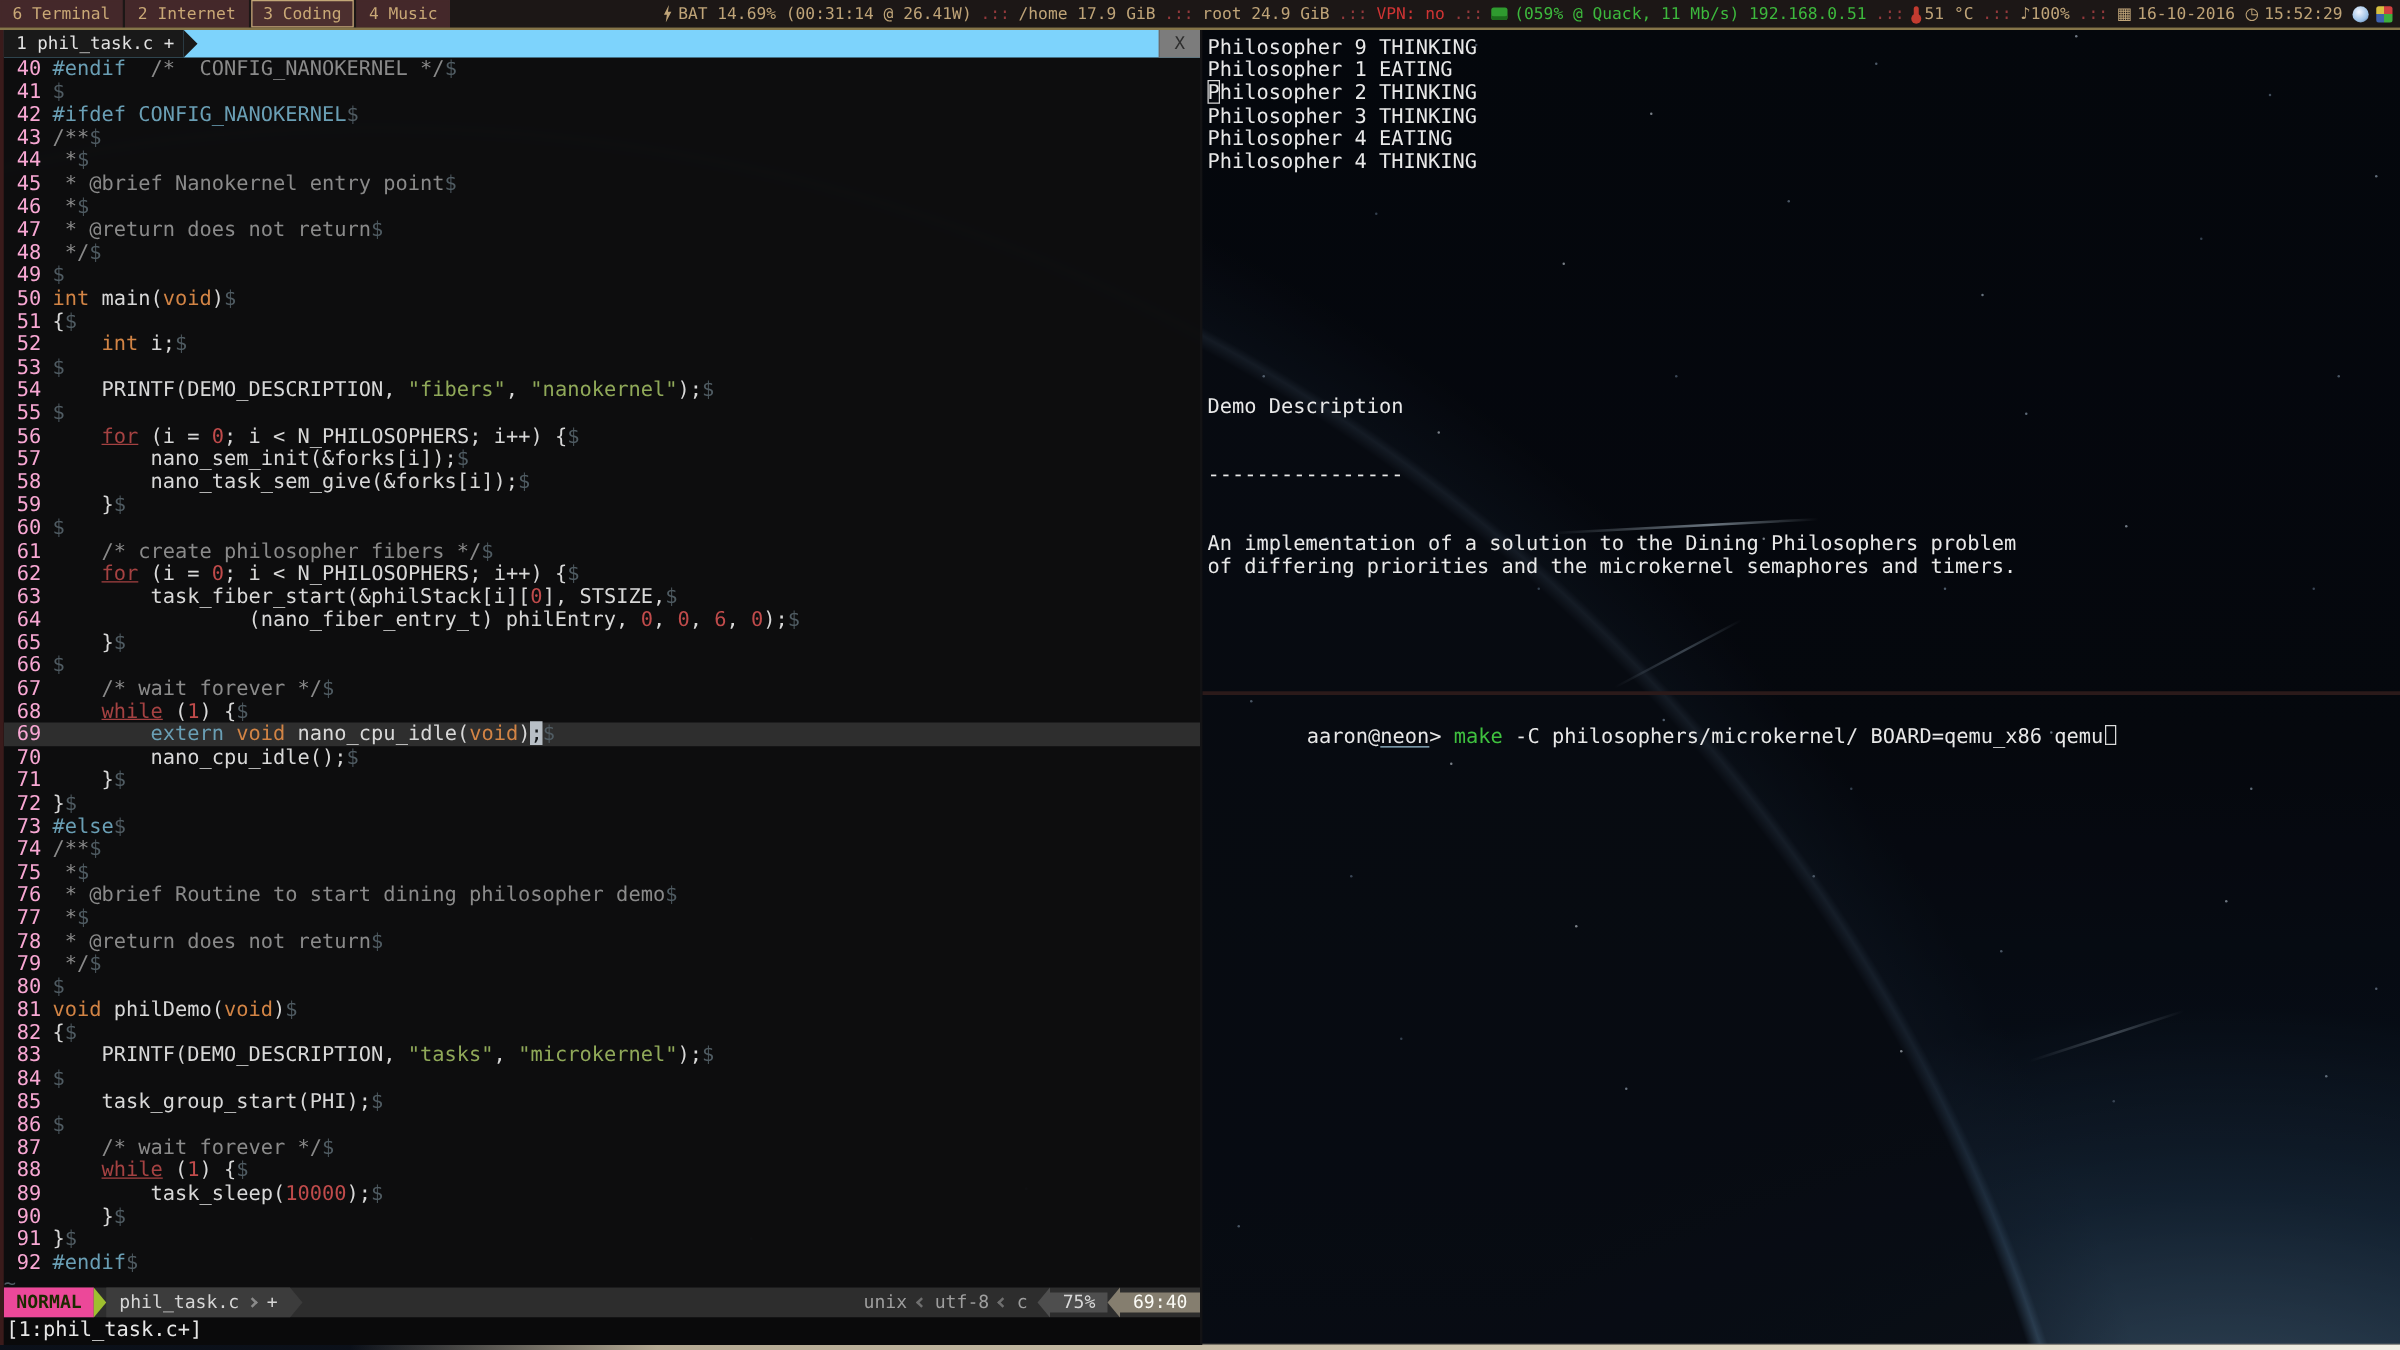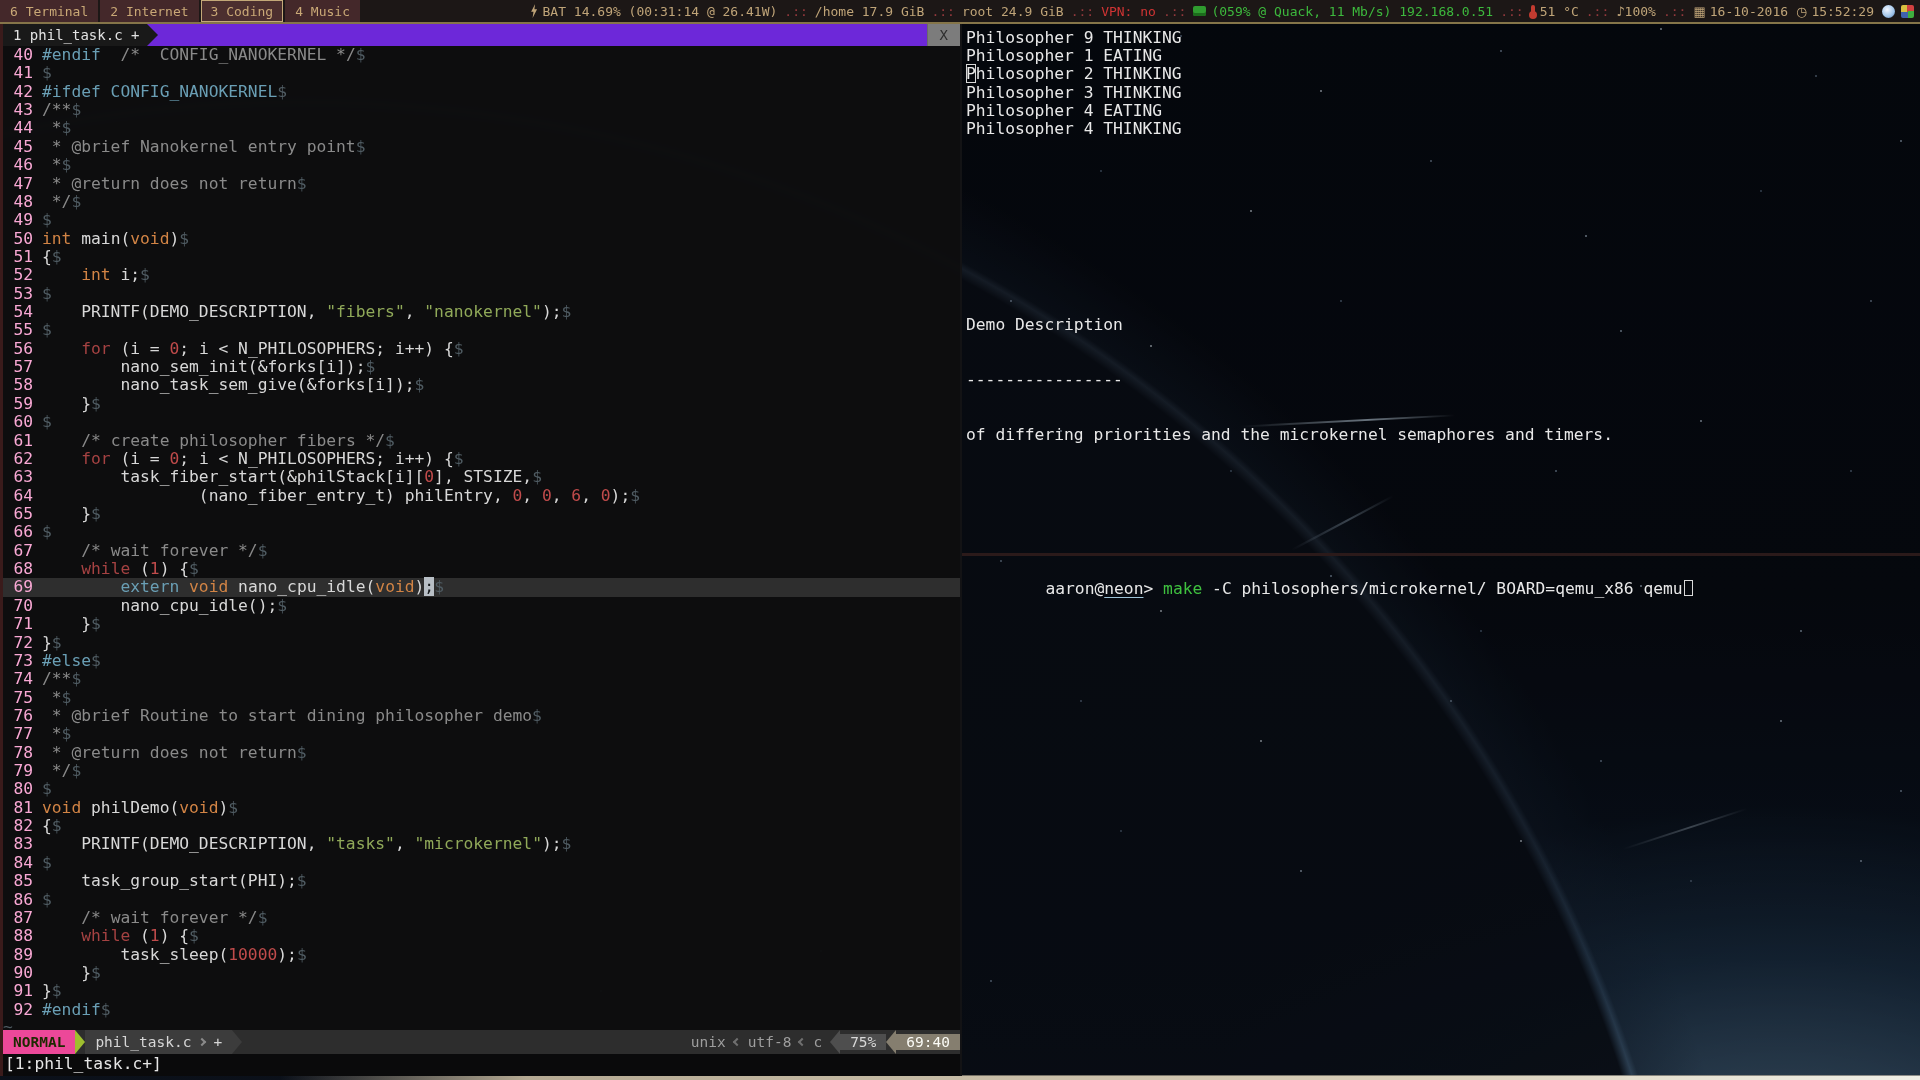--- a/index.html
+++ b/index.html
@@ -60,32 +60,32 @@
   .goldline { position:absolute; left:0; top:22px; width:1920px; height:2px; z-index:5; background:#857549; }
 
   
   .main { position:absolute; left:0; top:24px; width:1920px; height:1052px; z-index:3; display:flex; }
   .pane-left { width:960px; height:100%; display:flex; flex-direction:column;
     background:rgba(13,13,14,.97); border-left:3px solid #3a1b1b; overflow:hidden; }
   .vsplit { width:2px; height:100%; background:#131315; }
   .pane-right { flex:1; height:100%; display:flex; flex-direction:column; background:rgba(4,7,12,.42); color:#e8e8e8; }
 
   
-  .tabline { height:22px; flex:none; background:#6d28d9; display:flex; align-items:stretch; font-size:14px; }
+  .tabline { height:22px; flex:none; background:#7dd3fc; display:flex; align-items:stretch; font-size:14px; }
   .tab { background:#191919; color:#e2e2e2; display:flex; align-items:center; padding:0 8px 0 10px; }
   .tab-arrow { width:0; height:0; border-top:11px solid transparent; border-bottom:11px solid transparent; border-left:11px solid #191919; }
   .tab-close { margin-left:auto; background:#7c7c7c; color:#2e2e2e; display:flex; align-items:center; padding:0 12px; border-left:1px solid #6a6a6a; }
 
   
   .code { flex:1; overflow:hidden; font-size:16.3px; line-height:18.36px; white-space:pre; color:#d8d8d8; }
   .codeline { height:18.36px; }
   .codeline.hl { background:#2e2e2e; }
   .lnum { display:inline-block; width:30px; text-align:right; color:#f9a8d4; margin-right:9px; }
   .tok-pp { color:#6a9fb5; } .tok-cm { color:#8a8a8a; } .tok-ty { color:#d28445; }
-  .tok-st { color:#a54242; } .tok-nu { color:#c04b4b; } .tok-sr { color:#90a959; }
+  .tok-st { color:#a54242;text-decoration:underline; } .tok-nu { color:#c04b4b; } .tok-sr { color:#90a959; }
   .tok-id { color:#d8d8d8; } .tok-eol { color:#4f5b62; }
   .tok-cur { background:#b8bfc6; color:#14181b; }
   .tilde { color:#4f5b62; font-size:16.3px; line-height:16px; }
 
   
   .statusline { height:24px; flex:none; background:#2d2d2d; display:flex; align-items:stretch; font-size:14.5px; color:#9e9e9e; }
   .seg { display:flex; align-items:center; padding:0 10px; }
   .seg-mode { background:#ec4899; color:#1c2a00; font-weight:bold; }
   .arr-r { width:0; height:0; border-top:12px solid transparent; border-bottom:12px solid transparent; border-left:10px solid; }
   .arr-l { width:0; height:0; border-top:12px solid transparent; border-bottom:12px solid transparent; border-right:10px solid; }
@@ -170,21 +170,21 @@
   </div>
 
   <div class="vsplit"></div>
 
   <div class="pane-right">
     <div class="rtop">
       <div class="phils" id="phils"><div>Philosopher 9 THINKING</div><div>Philosopher 1 EATING</div><div><span class="hollow">P</span>hilosopher 2 THINKING</div><div>Philosopher 3 THINKING</div><div>Philosopher 4 EATING</div><div>Philosopher 4 THINKING</div></div>
       <div class="demo">
         <div>Demo Description</div>
         <div>----------------</div>
-        <div id="demolines"><div>of differing priorities and the microkernel semaphores and timers.</div></div>
+        <div id="demolines"><div>An implementation of a solution to the Dining Philosophers problem</div><div>of differing priorities and the microkernel semaphores and timers.</div></div>
       </div>
     </div>
     <div class="hsplit"></div>
     <div class="rbot">
       <div class="promptline">
         <span>aaron@</span><span class="p-host">neon</span><span>&gt; </span><span class="p-cmd">make</span><span> -C philosophers/microkernel/ BOARD=qemu_x86 qemu</span><span class="blockcursor"></span>
       </div>
     </div>
   </div>
 </div>

